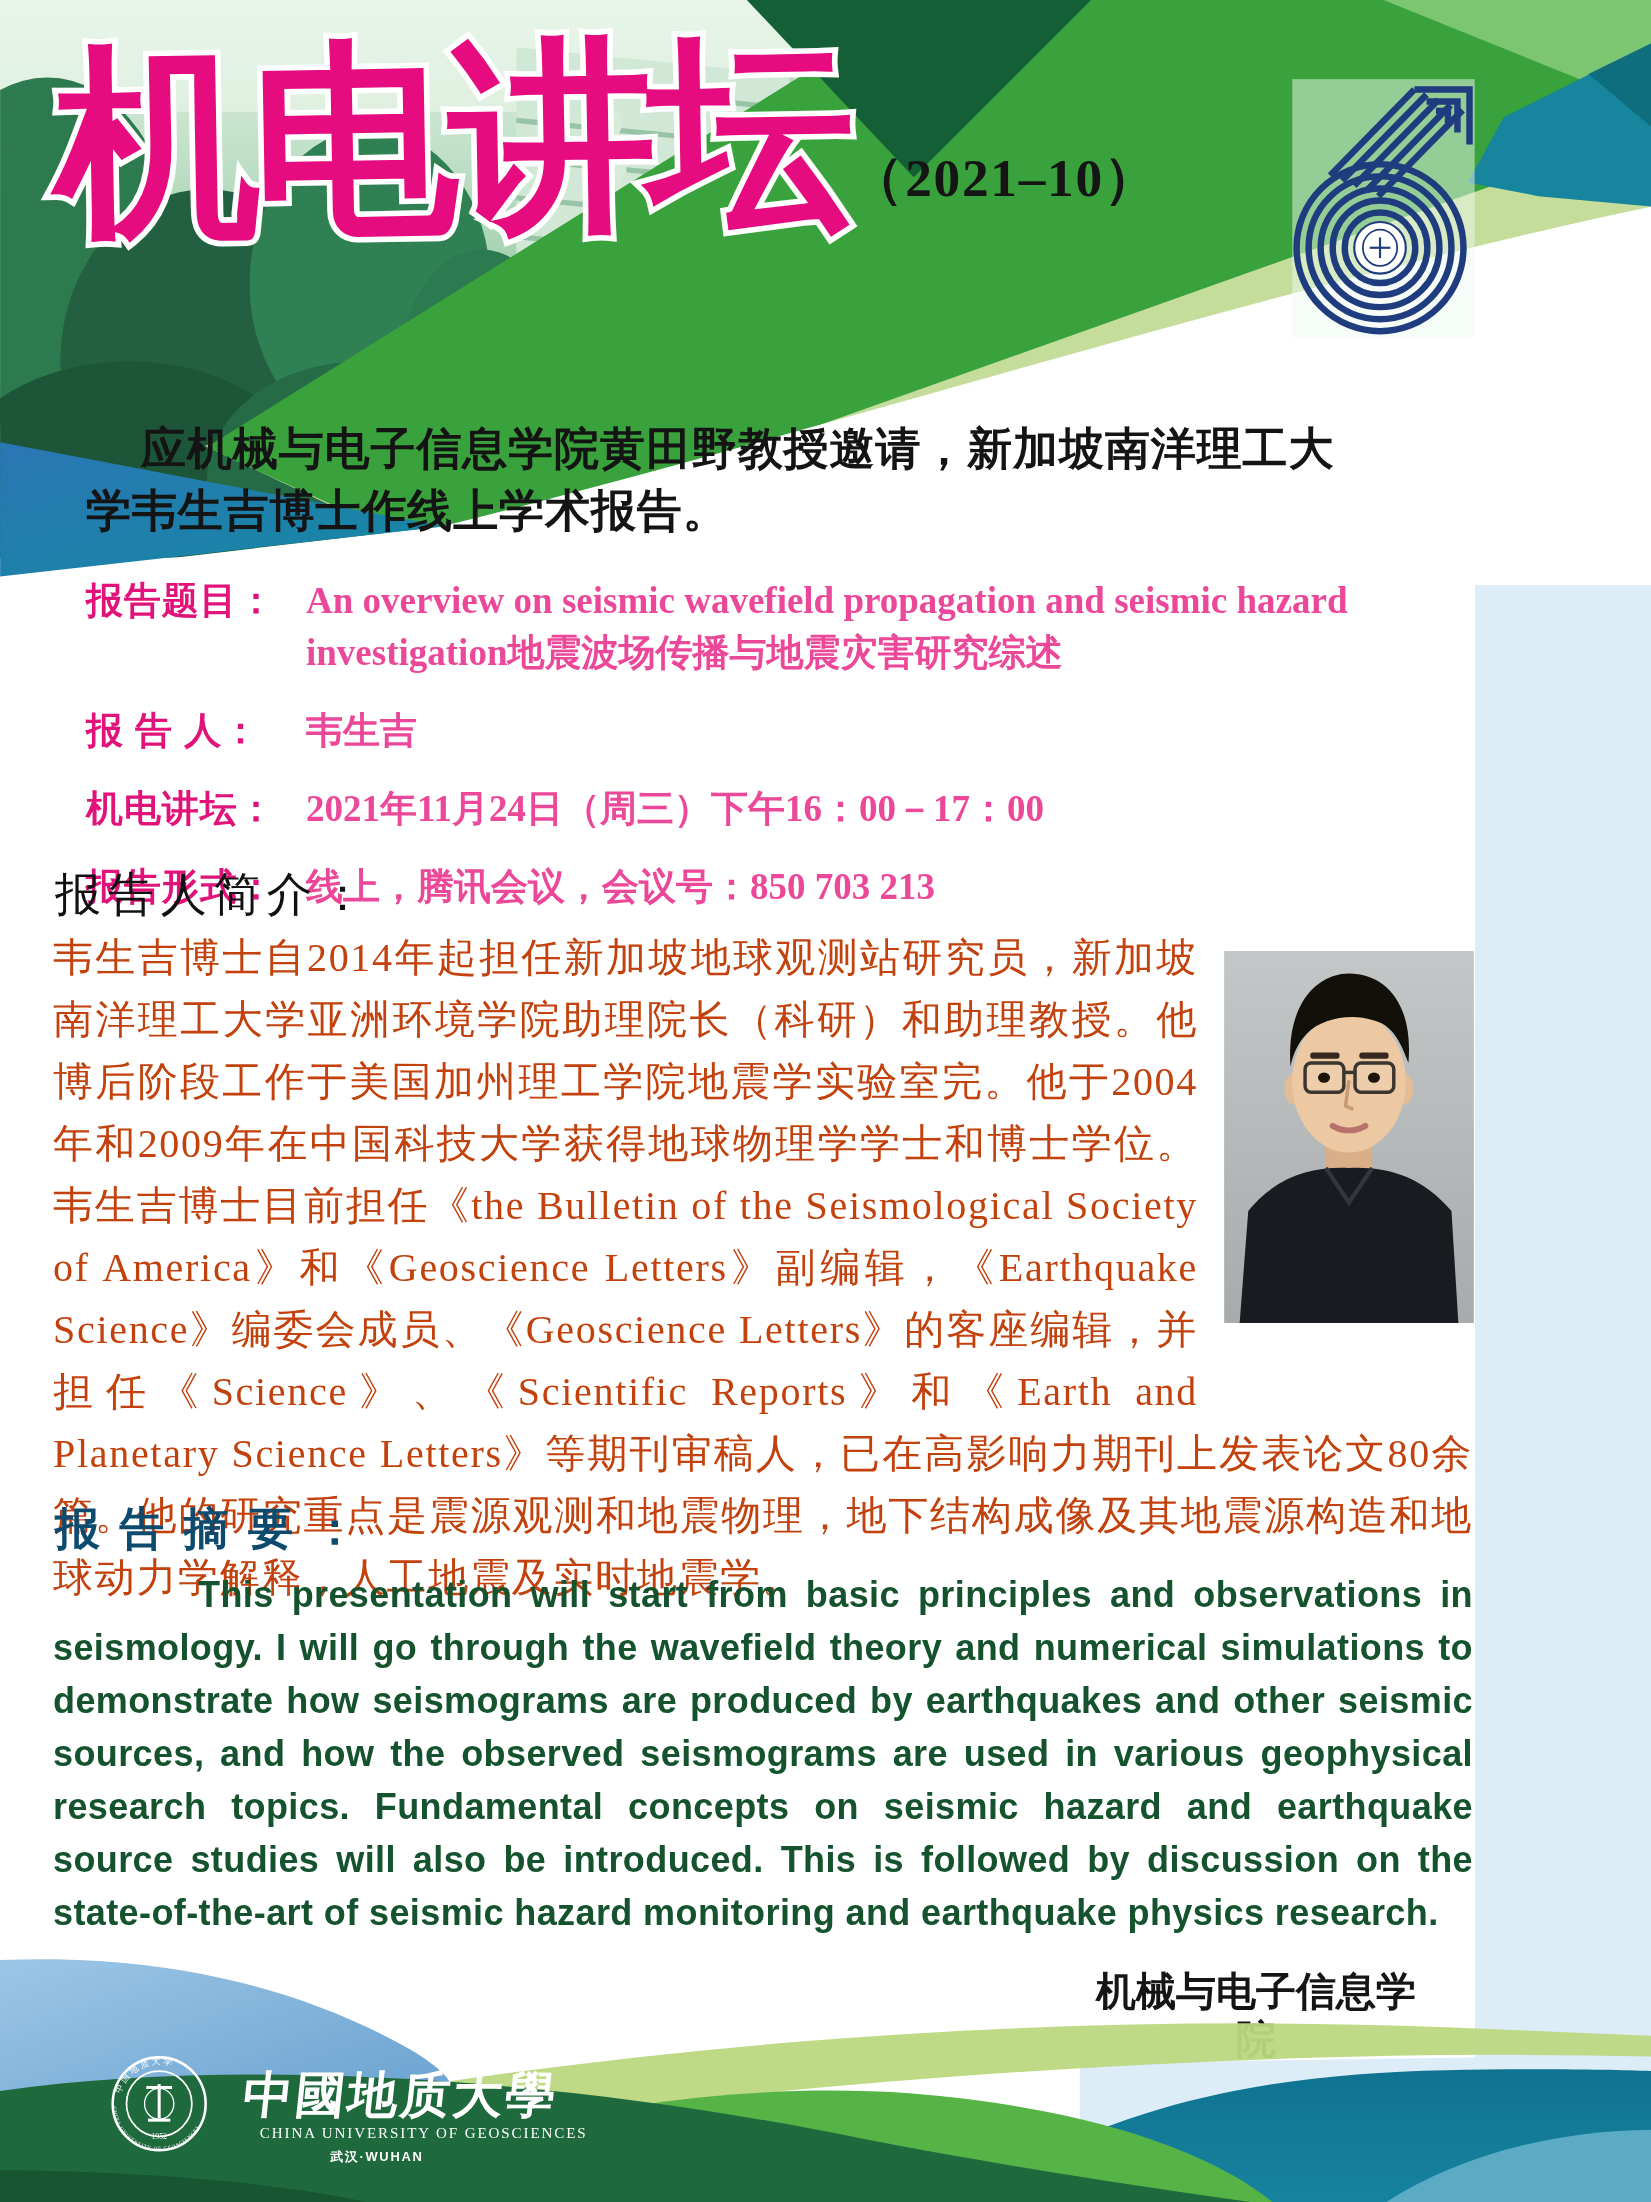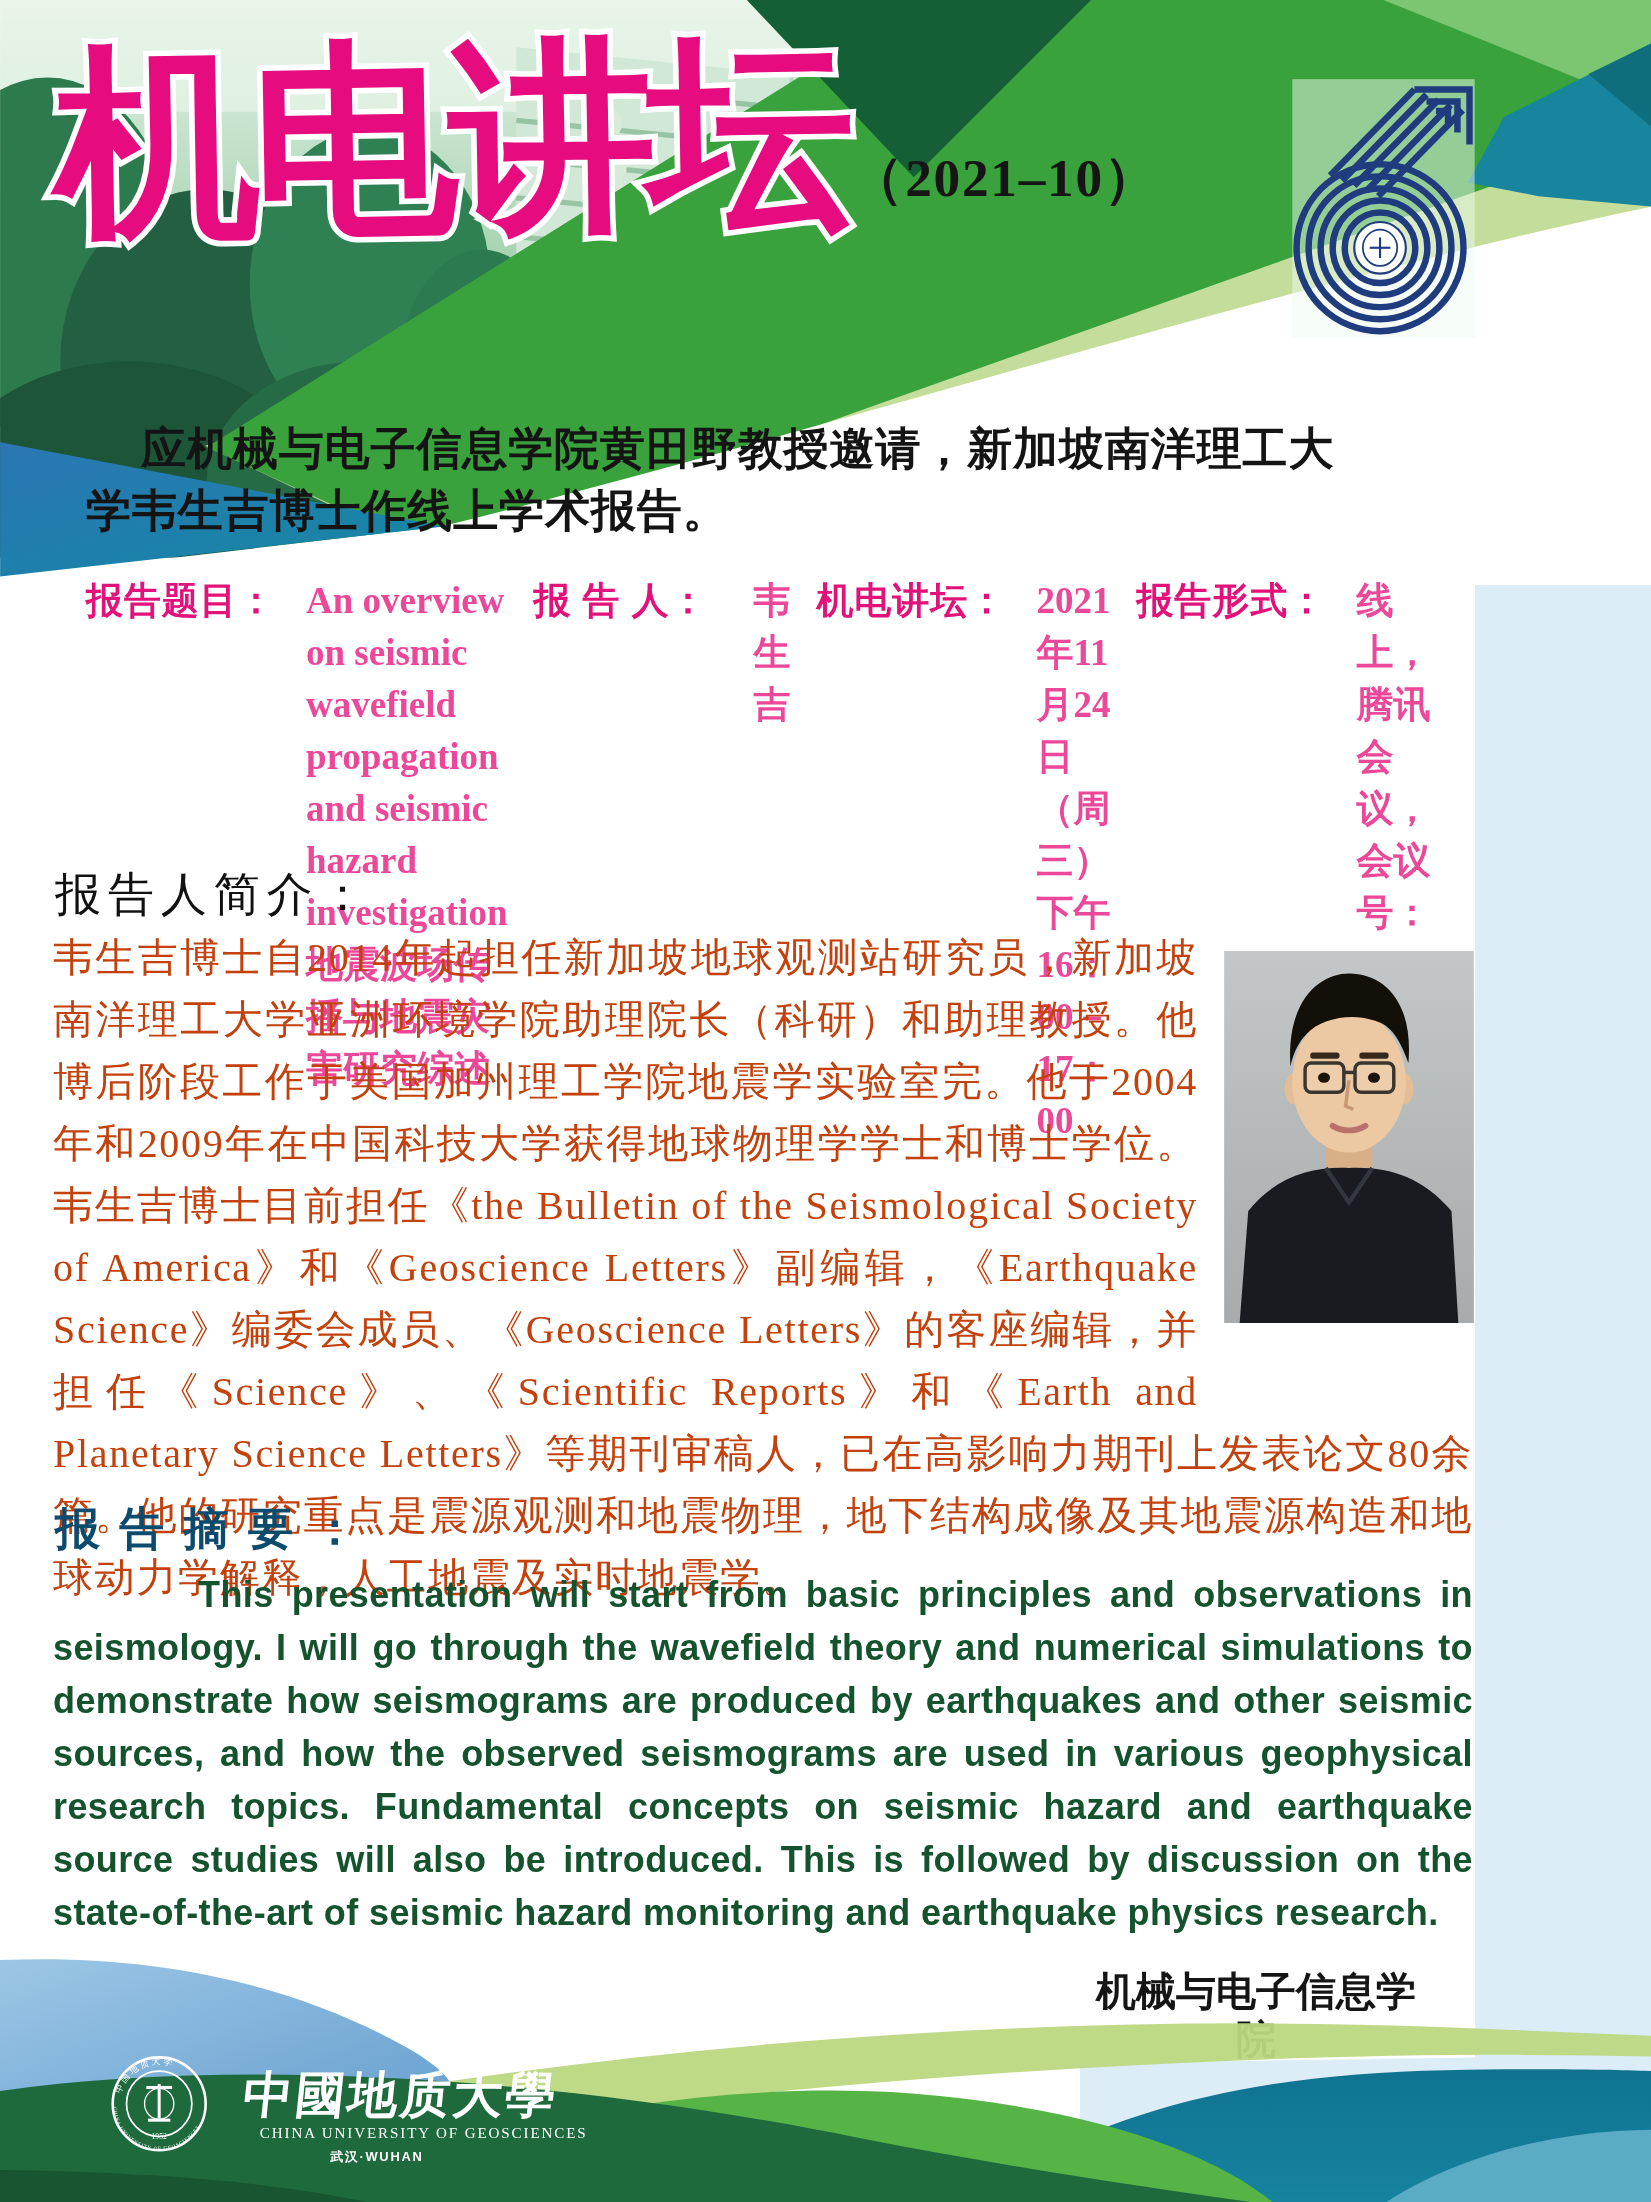--- a/index.html
+++ b/index.html
@@ -11,21 +11,21 @@
   .header-svg{position:absolute;left:0;top:0;width:1652px;height:585px;z-index:3;}
   .content{position:absolute;left:0;top:0;width:1652px;height:1688px;z-index:4;}
   .footer-svg{position:absolute;left:0;top:1953px;width:1652px;height:250px;z-index:5;}
 
   
   .intro{position:absolute;left:86px;top:418px;width:1282px;font-size:45px;line-height:62px;
          font-weight:700;color:#141414;text-indent:55px;letter-spacing:0.9px;}
 
   
   .details{position:absolute;left:86px;top:575px;width:1342px;display:flex;
-           flex-direction:row;gap:26px;}
+           flex-direction:column;gap:26px;}
   .detail-row{display:flex;align-items:flex-start;}
   .detail-label{flex:0 0 220px;font-size:37px;font-weight:800;color:#e2127b;
                 line-height:52px;letter-spacing:0.9px;white-space:nowrap;}
   .detail-value{font-size:37px;font-weight:700;color:#ec4899;line-height:52px;}
   .detail-value .en{font-family:"Liberation Serif",serif;font-weight:700;}
   .serif-val{font-family:"Liberation Serif",serif;}
 
   
   .speaker-heading{position:absolute;left:55px;top:864px;font-size:46px;font-weight:400;
                    color:#111;letter-spacing:6.9px;}

